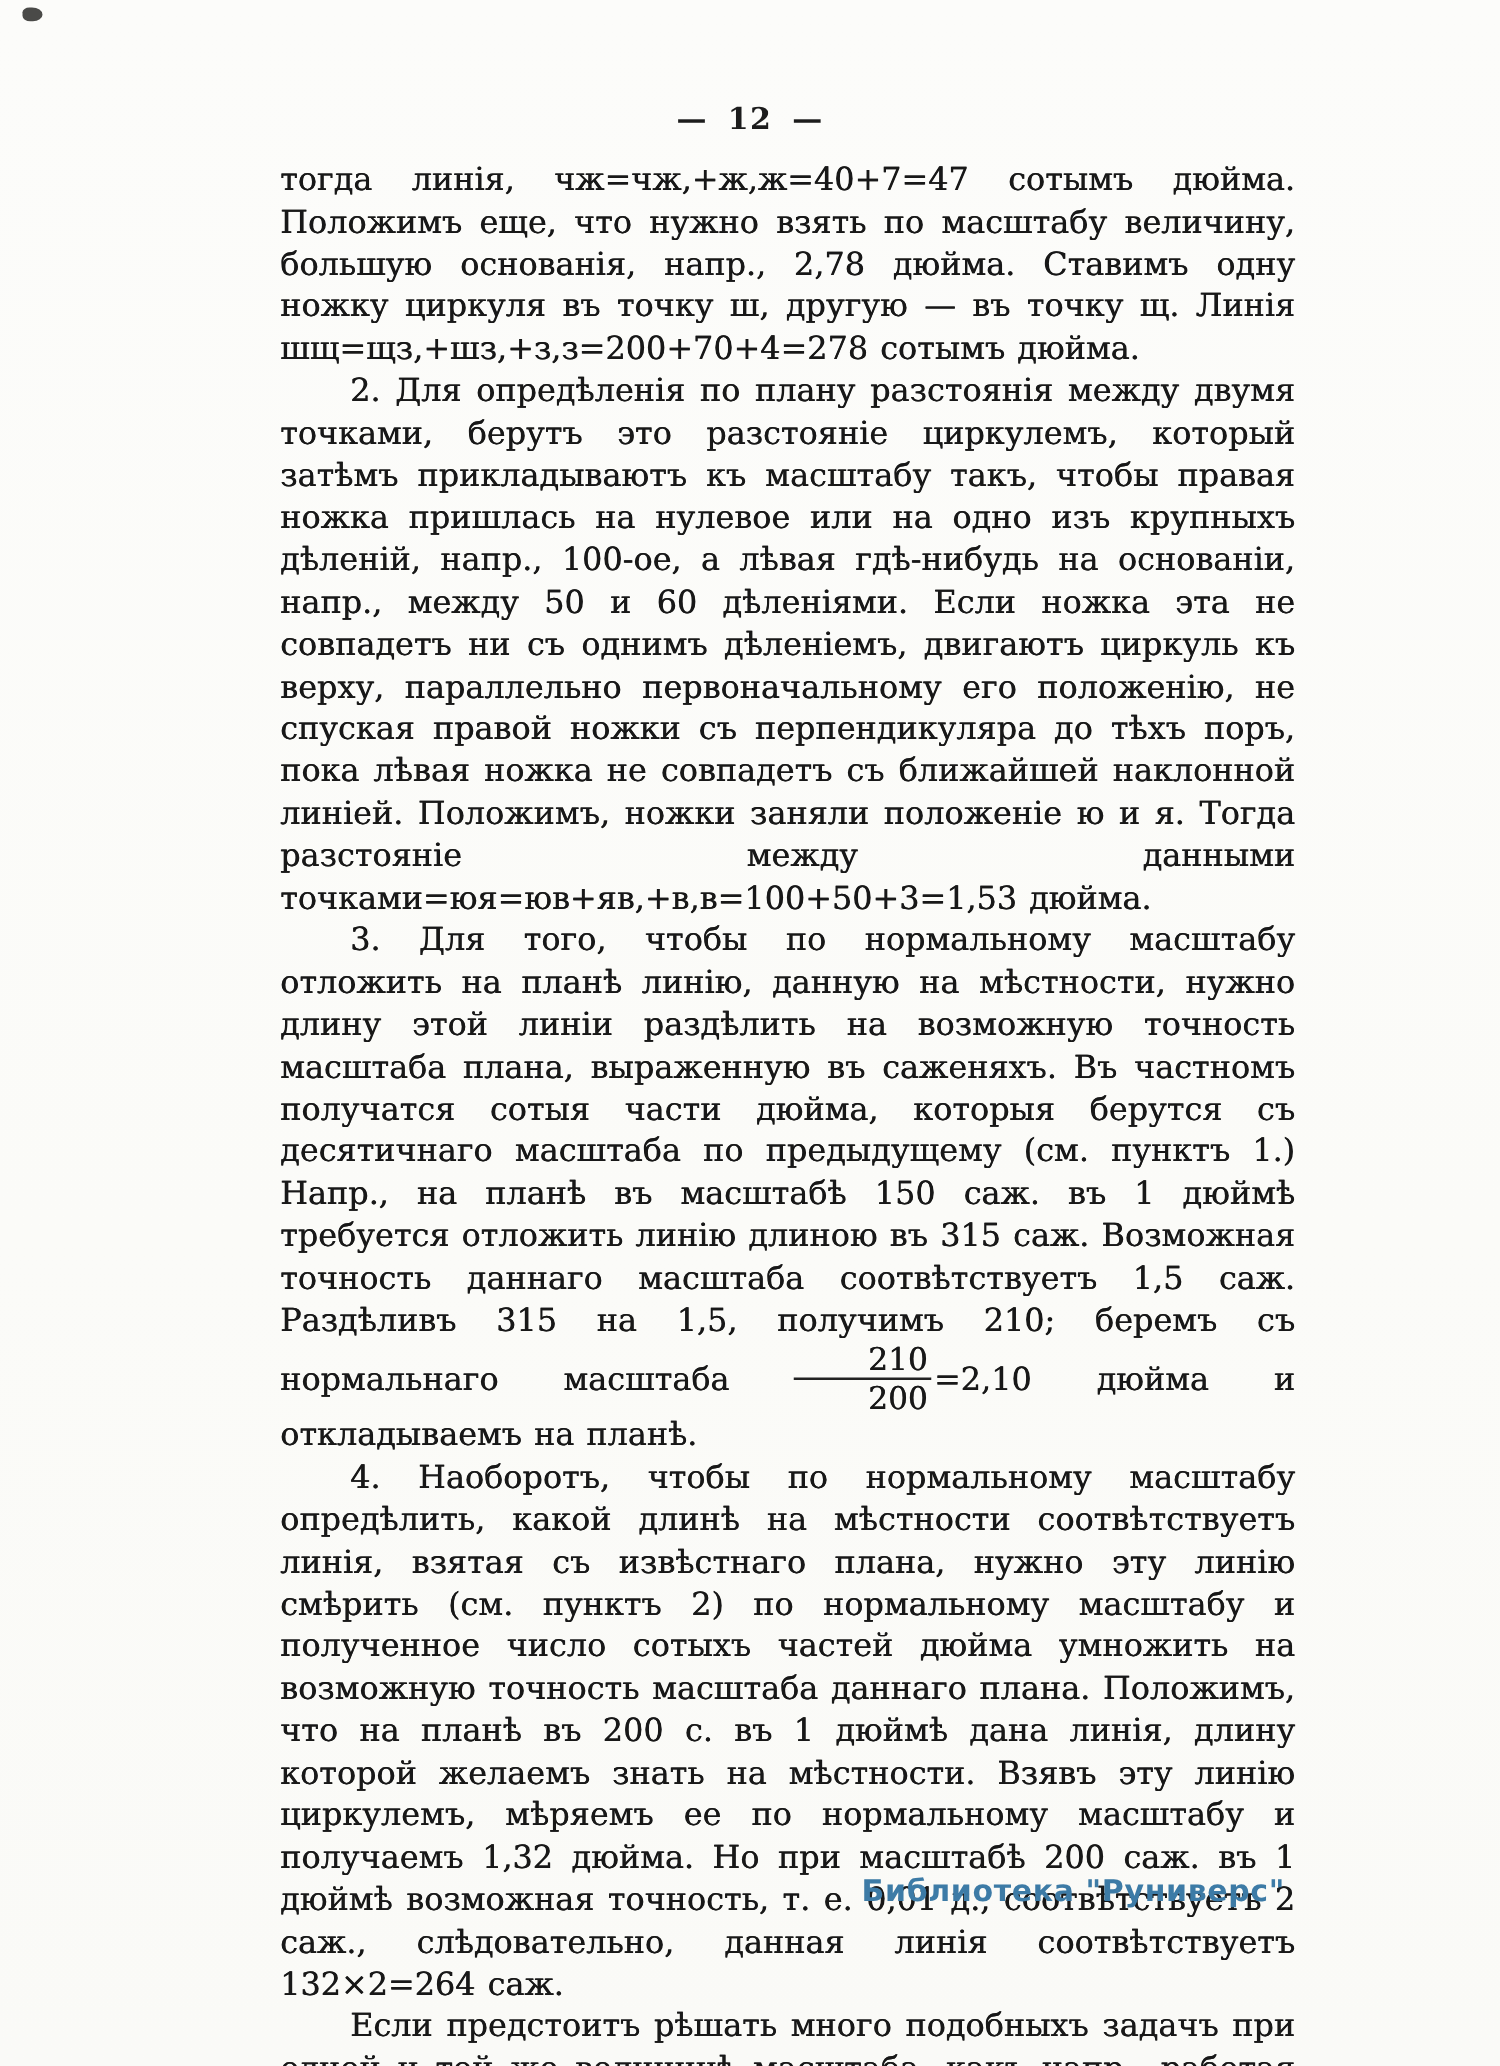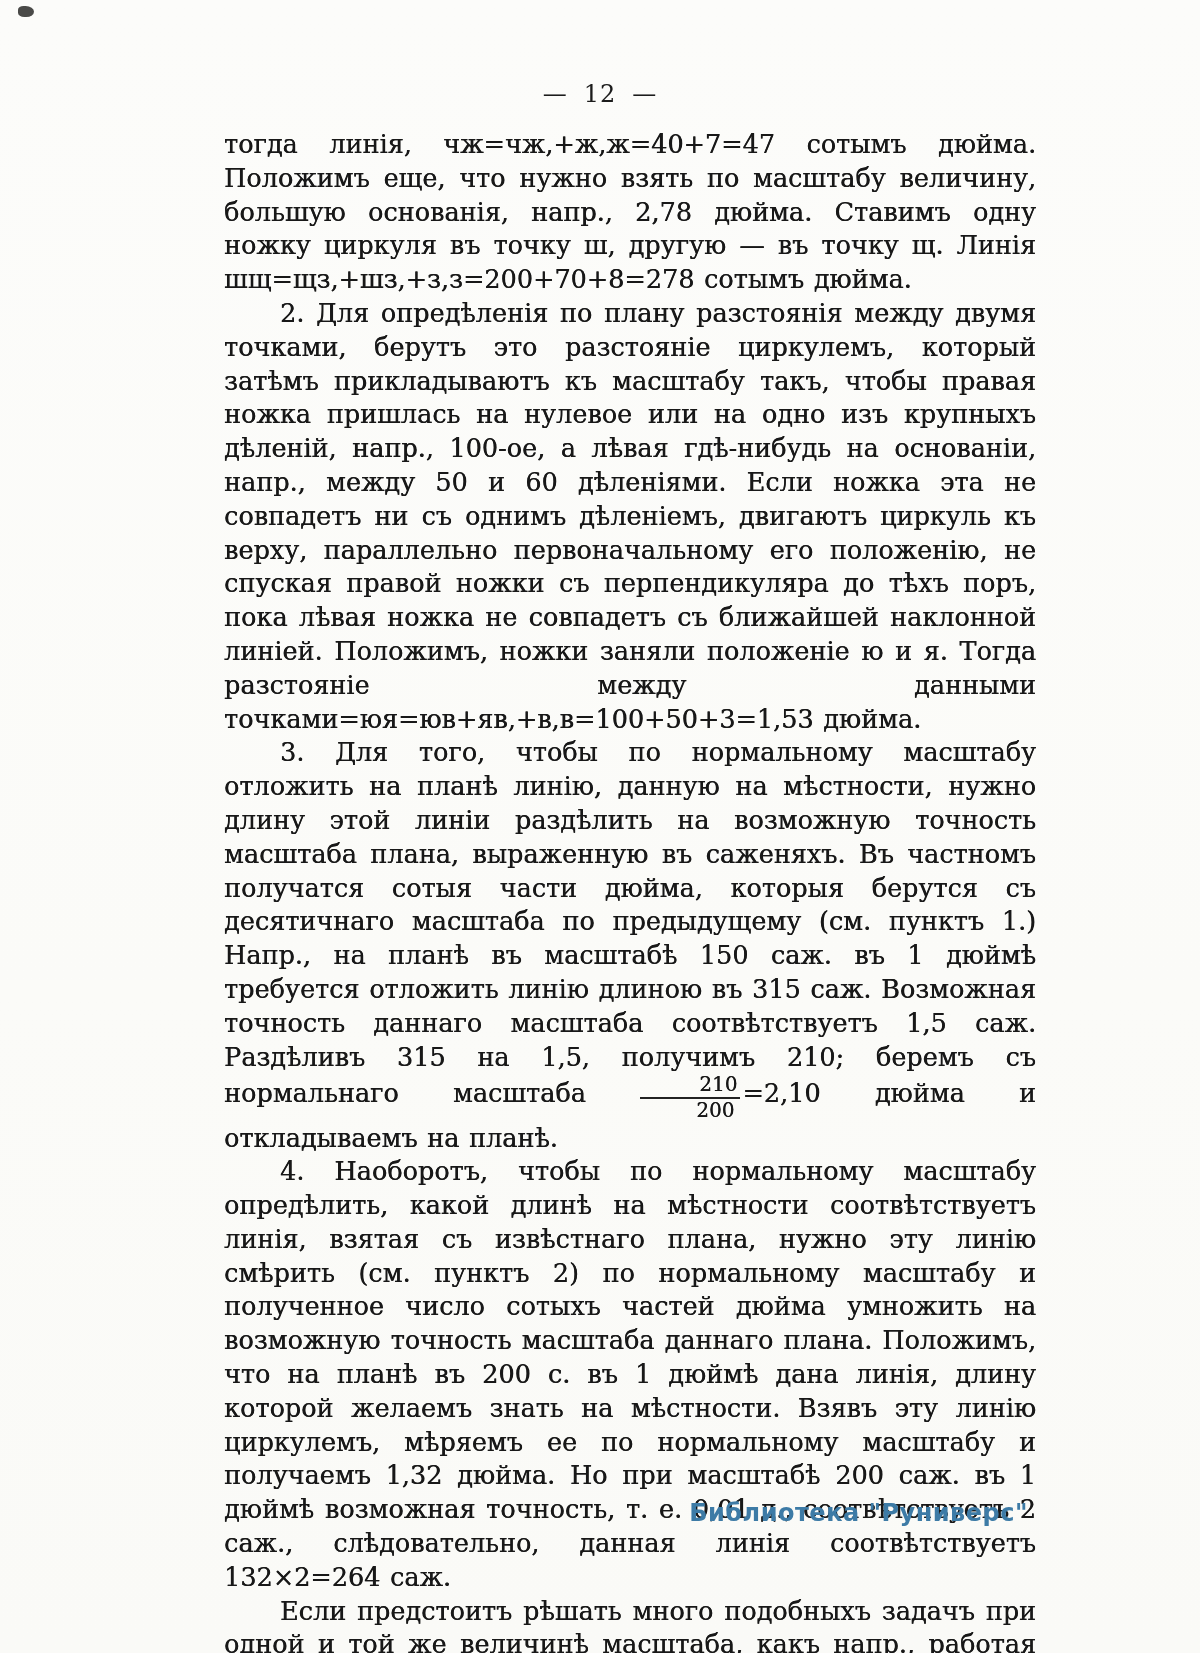--- a/index.html
+++ b/index.html
@@ -30,21 +30,21 @@
     border-radius: 40% 60% 55% 45%;
     opacity: 0.85;
   }
   .page-header {
     position: absolute;
     top: 80px;
     left: 0;
     width: 100%;
     text-align: center;
     font-size: 24px;
-    font-weight: normal;
+    font-weight: bold;
     color: #1c1c1c;
     letter-spacing: 1px;
   }
   .page-header .pnum {
     display: inline-block;
     margin: 0 16px;
   }
   .text-block {
     position: absolute;
     left: 224px;
@@ -60,23 +60,23 @@
   .para {
     margin: 0;
     text-indent: 56px;
   }
   .para.no-indent {
     text-indent: 0;
   }
   .fraction {
     display: inline-block;
     vertical-align: -15px;
-    text-align: left;
+    text-align: center;
     line-height: 1.08;
-    font-size: 20px;
+    font-size: 25px;
     margin-right: 2px;
   }
   .fraction .num {
     display: block;
     border-bottom: 2px solid #222;
     padding: 0 3px 1px 3px;
   }
   .fraction .den {
     display: block;
     padding-top: 1px;
@@ -96,21 +96,21 @@
 
 <div class="page">
 
   <div class="scan-speck"></div>
 
   <header class="page-header">
     <span>—</span><span class="pnum">12</span><span>—</span>
   </header>
 
   <main class="text-block">
-    <p class="para no-indent">тогда линія, чж=чж,+ж,ж=40+7=47 сотымъ дюйма. Положимъ еще, что нужно взять по масштабу величину, большую основанія, напр., 2,78 дюйма. Ставимъ одну ножку циркуля въ точку ш, другую — въ точку щ. Линія шщ=щз,+шз,+з,з=200+70+8=278 сотымъ дюйма.</p>
+    <p class="para no-indent">тогда линія, чж=чж,+ж,ж=40+7=47 сотымъ дюйма. Положимъ еще, что нужно взять по масштабу величину, большую основанія, напр., 2,78 дюйма. Ставимъ одну ножку циркуля въ точку ш, другую — въ точку щ. Линія шщ=щз,+шз,+з,з=200+70+4=278 сотымъ дюйма.</p>
     <p class="para">2. Для опредѣленія по плану разстоянія между двумя точками, берутъ это разстояніе циркулемъ, который затѣмъ прикладываютъ къ масштабу такъ, чтобы правая ножка пришлась на нулевое или на одно изъ крупныхъ дѣленій, напр., 100-ое, а лѣвая гдѣ-нибудь на основаніи, напр., между 50 и 60 дѣленіями. Если ножка эта не совпадетъ ни съ однимъ дѣленіемъ, двигаютъ циркуль къ верху, параллельно первоначальному его положенію, не спуская правой ножки съ перпендикуляра до тѣхъ поръ, пока лѣвая ножка не совпадетъ съ ближайшей наклонной линіей. Положимъ, ножки заняли положеніе ю и я. Тогда разстояніе между данными точками=юя=юв+яв,+в,в=100+50+3=1,53 дюйма.</p>
     <p class="para"><span>3. Для того, чтобы по нормальному масштабу отложить на планѣ линію, данную на мѣстности, нужно длину этой линіи раздѣлить на возможную точность масштаба плана, выраженную въ саженяхъ. Въ частномъ получатся сотыя части дюйма, которыя берутся съ десятичнаго масштаба по предыдущему (см. пунктъ 1.) Напр., на планѣ въ масштабѣ 150 саж. въ 1 дюймѣ требуется отложить линію длиною въ 315 саж. Возможная точность даннаго масштаба соотвѣтствуетъ 1,5 саж. Раздѣливъ 315 на 1,5, получимъ 210; беремъ съ нормальнаго масштаба</span>
       <span class="fraction"><span class="num">210</span><span class="den">200</span></span><span>=2,10 дюйма и откладываемъ на планѣ.</span>
     </p>
     <p class="para">4. Наоборотъ, чтобы по нормальному масштабу опредѣлить, какой длинѣ на мѣстности соотвѣтствуетъ линія, взятая съ извѣстнаго плана, нужно эту линію смѣрить (см. пунктъ 2) по нормальному масштабу и полученное число сотыхъ частей дюйма умножить на возможную точность масштаба даннаго плана. Положимъ, что на планѣ въ 200 с. въ 1 дюймѣ дана линія, длину которой желаемъ знать на мѣстности. Взявъ эту линію циркулемъ, мѣряемъ ее по нормальному масштабу и получаемъ 1,32 дюйма. Но при масштабѣ 200 саж. въ 1 дюймѣ возможная точность, т. е. 0,01 д., соотвѣтствуетъ 2 саж., слѣдовательно, данная линія соотвѣтствуетъ 132×2=264 саж.</p>
     <p class="para">Если предстоитъ рѣшать много подобныхъ задачъ при одной и той же величинѣ масштаба, какъ напр., работая съемку, то, во избѣжаніе постоянныхъ умноженій и дѣленій, поперечный мас-</p>
   </main>
 
   <div class="watermark" style="color: rgb(61, 123, 166);">Библиотека "Руниверс"</div>
 

